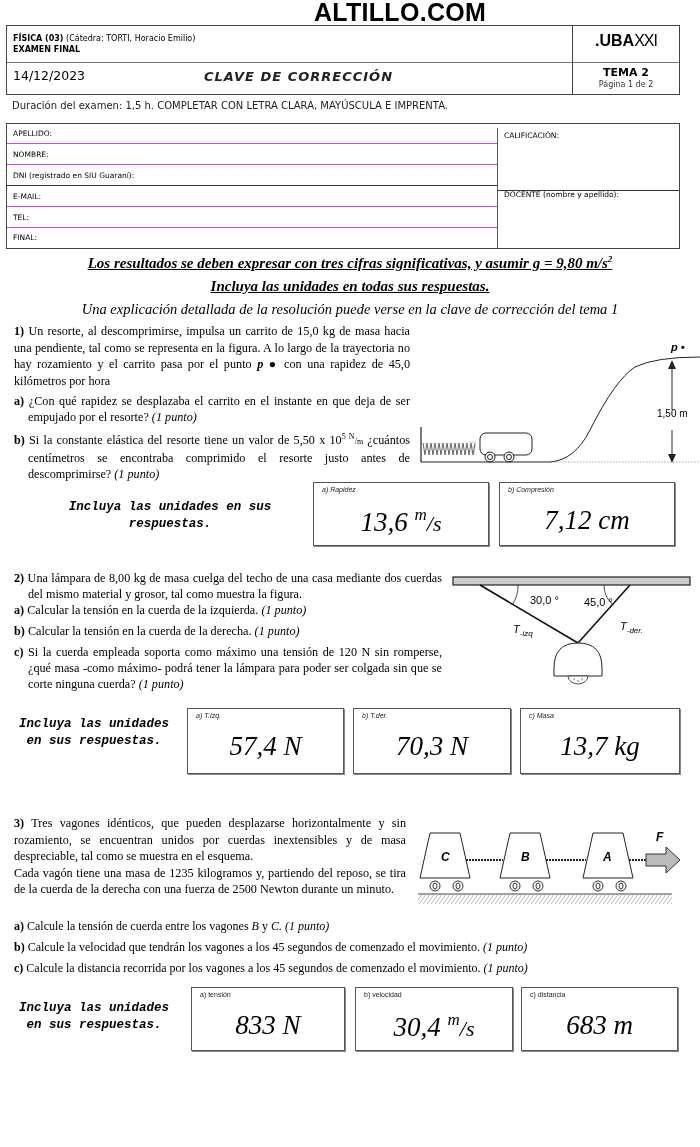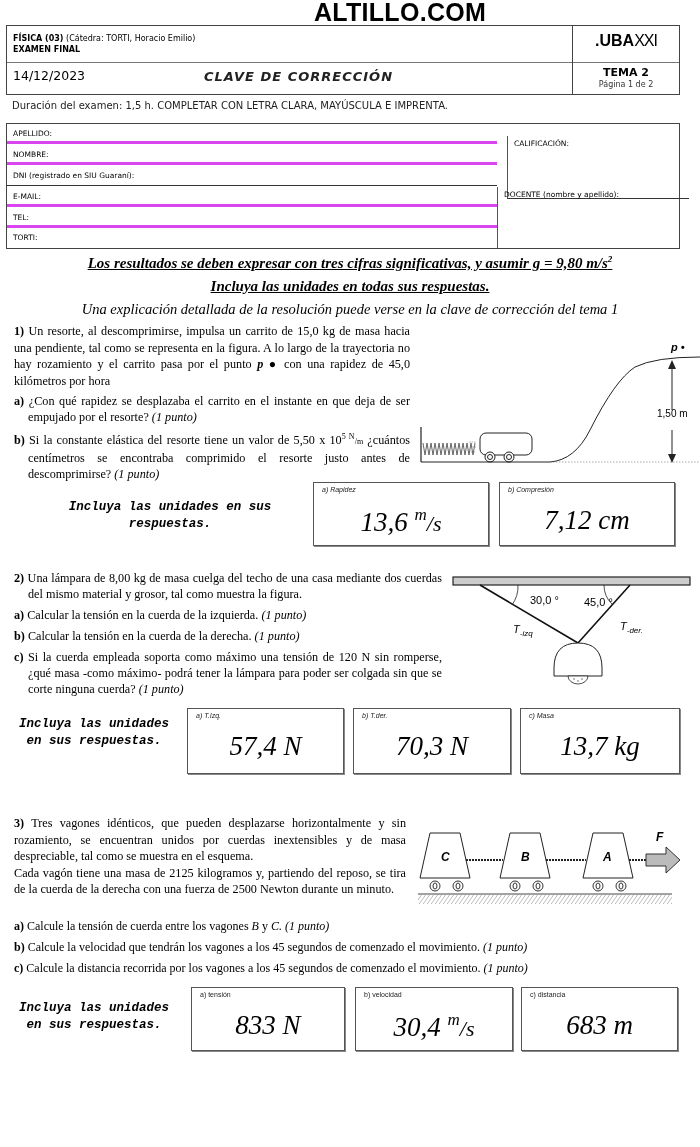--- a/index.html
+++ b/index.html
@@ -13,21 +13,21 @@
   .course b { font-weight:bold; }
   .logo { position:absolute; left:0; width:106px; top:6px; text-align:center; font-family:"Liberation Sans", sans-serif; font-size:16px; }
   .logo .b { font-weight:bold; }
   .logo .t { font-weight:normal; letter-spacing:-1px; }
   .date { position:absolute; left:6px; top:42px; font-family:"DejaVu Sans", sans-serif; font-size:12.5px; }
   .clave { position:absolute; left:197px; top:43px; font-family:"DejaVu Sans", sans-serif; font-size:13px; font-style:italic; font-weight:bold; letter-spacing:1px; color:#222; }
   .tema { position:absolute; left:0; width:106px; top:40px; text-align:center; font-family:"DejaVu Sans", sans-serif; font-weight:bold; font-size:11px; }
   .pagina { position:absolute; left:0; width:106px; top:54px; text-align:center; font-family:"DejaVu Sans", sans-serif; font-size:8px; color:#333; }
   .duracion { left:12px; top:100px; font-family:"DejaVu Sans", sans-serif; font-size:10px; color:#222; }
   .form-tbl { left:6px; top:123px; width:672px; height:124px; border:1px solid #444; }
-  .form-row { position:absolute; left:0; width:490px; height:20px; border-bottom:3px solid #d946ef; font-family:"DejaVu Sans", sans-serif; font-size:7.5px; padding-left:6px; box-sizing:border-box; line-height:20px; }
+  .form-row { position:absolute; left:0; width:490px; height:20px; border-bottom:1px solid #d946ef; font-family:"DejaVu Sans", sans-serif; font-size:7.5px; padding-left:6px; box-sizing:border-box; line-height:20px; }
   .form-right { position:absolute; left:490px; width:182px; border-left:1px solid #555; font-family:"DejaVu Sans", sans-serif; font-size:7.5px; padding:3px 6px; box-sizing:border-box; }
   .rule1 { left:0; width:700px; top:254px; text-align:center; font-size:15px; font-weight:bold; font-style:italic; text-decoration:underline; }
   .rule2 { left:0; width:700px; top:278px; text-align:center; font-size:15px; font-weight:bold; font-style:italic; text-decoration:underline; }
   .rule3 { left:0; width:700px; top:301px; text-align:center; font-size:14.5px; font-style:italic; }
   .para { font-size:12.2px; line-height:16.5px; text-align:justify; }
   .q-item { font-size:12.2px; line-height:16px; text-align:justify; }
   .q-item .lbl { font-weight:bold; }
   .hang { padding-left:14px; text-indent:-14px; }
   .ital { font-style:italic; }
   .answer-box { position:absolute; border:1px solid #555; box-shadow:1px 1px 0 #888; background:#fff; }
@@ -60,22 +60,22 @@
 </div>
 
 <div class="abs duracion">Duración del examen: 1,5 h.    COMPLETAR CON LETRA CLARA, MAYÚSCULA E IMPRENTA.</div>
 
 <div class="abs form-tbl">
   <div class="form-row" style="top:0;">APELLIDO:</div>
   <div class="form-row" style="top:21px;">NOMBRE:</div>
   <div class="form-row" style="top:42px;border-bottom:1px solid #333;">DNI (registrado en SIU Guaraní):</div>
   <div class="form-row" style="top:84px;">TEL:</div>
   <div class="form-row" style="top:63px;">E-MAIL:</div>
-  <div class="form-row" style="top:104px;border-bottom:none;">TORTI:</div>
-  <div class="form-right" style="top:12px;height:63px;border-bottom:1px solid #333;margin-left:10px;">CALIFICACIÓN:</div>
+  <div class="form-row" style="top:104px;border-bottom:none;">FINAL:</div>
+  <div class="form-right" style="top:4px;height:63px;border-bottom:1px solid #333;">CALIFICACIÓN:</div>
   <div class="form-right" style="top:63px;height:61px;">DOCENTE (nombre y apellido):</div>
 </div>
 
 <div class="abs rule1"><span>Los resultados se deben expresar con tres cifras significativas, y asumir g = 9,80 m/s</span><sup style="font-size:9px;">2</sup></div>
 <div class="abs rule2">Incluya las unidades en  todas sus respuestas.</div>
 <div class="abs rule3">Una explicación detallada de la resolución puede verse en la clave de corrección del  tema 1</div>
 
 <div class="abs" style="left:14px;top:323px;width:396px;">
   <div class="para"><b>1)</b><span> Un resorte, al descomprimirse, impulsa un carrito de 15,0 kg de masa hacia una pendiente, tal como se representa en la figura. A lo largo de la trayectoria no hay rozamiento y el carrito pasa por el punto </span><i style="font-weight:bold;">p</i><span> ● con una rapidez de 45,0  kilómetros por hora</span></div>
   <div class="q-item hang" style="margin-top:4px;"><span class="lbl">a)</span><span> ¿Con qué rapidez se desplazaba el carrito en el instante en que deja de ser empujado por el resorte? </span><span class="ital">(1 punto)</span></div>
@@ -113,21 +113,21 @@
   <div class="cap">a) Rapidez</div>
   <div class="val"><span>13,6 </span><span class="u">m</span><span style="font-size:22px;">/s</span></div>
 </div>
 <div class="answer-box" style="left:499px;top:482px;width:174px;height:62px;">
   <div class="cap">b) Compresión</div>
   <div class="val">7,12  cm</div>
 </div>
 
 <div class="abs" style="left:14px;top:570px;width:428px;">
   <div class="q-item hang"><b>2)</b><span> Una lámpara de 8,00 kg de masa cuelga del techo de una casa mediante dos cuerdas del mismo material y grosor, tal como muestra la figura.</span></div>
-  <div class="q-item" style="margin-top:5px;"><span class="lbl">a)</span><span> Calcular la  tensión en la cuerda de la izquierda. </span><span class="ital">(1 punto)</span></div>
+  <div class="q-item" style=""><span class="lbl">a)</span><span> Calcular la  tensión en la cuerda de la izquierda. </span><span class="ital">(1 punto)</span></div>
   <div class="q-item" style="margin-top:5px;"><span class="lbl">b)</span><span> Calcular la  tensión en la cuerda de la derecha. </span><span class="ital">(1 punto)</span></div>
   <div class="q-item hang" style="margin-top:5px;"><span class="lbl">c)</span><span> Si la cuerda empleada soporta como máximo una tensión de 120 N sin romperse, ¿qué masa -como máximo- podrá tener la lámpara para poder ser colgada sin que se corte ninguna cuerda? </span><span class="ital">(1 punto)</span></div>
 </div>
 
 <svg class="abs" style="left:450px;top:573px;" width="245" height="115">
   <rect x="3" y="4" width="237" height="8" fill="#ccc" stroke="#222" stroke-width="1.2"></rect>
   <line x1="30" y1="12" x2="128" y2="70" stroke="#111" stroke-width="1.6"></line>
   <line x1="180" y1="12" x2="128" y2="70" stroke="#111" stroke-width="1.6"></line>
   <path d="M68 12 A 32 32 0 0 1 62 32" fill="none" stroke="#222" stroke-width="0.8"></path>
   <path d="M154 12 A 26 26 0 0 0 162 31" fill="none" stroke="#222" stroke-width="0.8"></path>
@@ -154,21 +154,21 @@
   <div class="cap">b) T.der.</div>
   <div class="val">70,3 N</div>
 </div>
 <div class="answer-box" style="left:520px;top:708px;width:158px;height:64px;">
   <div class="cap">c) Masa</div>
   <div class="val">13,7 kg</div>
 </div>
 
 <div class="abs" style="left:14px;top:815px;width:392px;">
   <div class="para"><b>3)</b><span> Tres vagones idénticos, que pueden desplazarse horizontalmente y sin rozamiento, se encuentran unidos por cuerdas inextensibles y de masa despreciable, tal como se muestra en el esquema.</span></div>
-  <div class="para">Cada vagón tiene una masa de 2125 kilogramos y, partiendo del reposo, se tira de la cuerda de la derecha con una fuerza de 2500 Newton durante un minuto.</div>
+  <div class="para">Cada vagón tiene una masa de 1235 kilogramos y, partiendo del reposo, se tira de la cuerda de la derecha con una fuerza de 2500 Newton durante un minuto.</div>
 </div>
 <div class="abs" style="left:14px;top:918px;width:680px;">
   <div class="q-item" style="font-size:12px;"><span class="lbl">a)</span><span> Calcule la tensión de cuerda entre los vagones </span><i>B</i><span> y </span><i>C.</i> <span class="ital">(1 punto)</span></div>
   <div class="q-item" style="font-size:12px;margin-top:5px;"><span class="lbl">b)</span><span> Calcule la velocidad que tendrán los vagones a los 45 segundos de comenzado el movimiento. </span><span class="ital">(1 punto)</span></div>
   <div class="q-item" style="font-size:12px;margin-top:5px;"><span class="lbl">c)</span><span> Calcule la distancia recorrida por los vagones a los 45 segundos de comenzado el movimiento. </span><span class="ital">(1 punto)</span></div>
 </div>
 
 <svg class="abs" style="left:410px;top:825px;" width="285" height="85">
   <defs>
     <pattern id="hatch" width="4" height="6" patternUnits="userSpaceOnUse" patternTransform="skewX(-35)">

